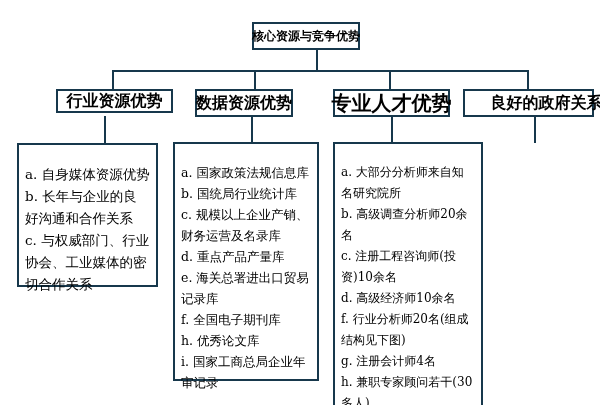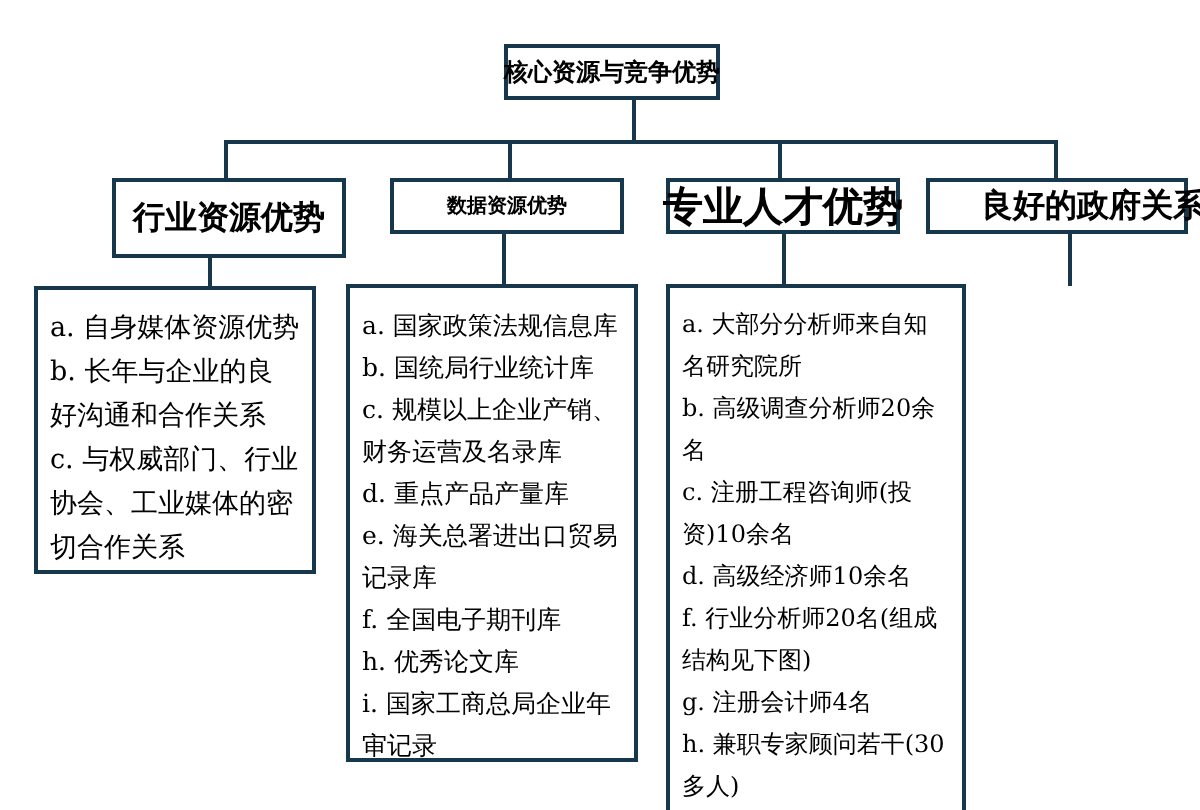--- a/index.html
+++ b/index.html
@@ -12,28 +12,28 @@
   }
   .stage { position:absolute; left:0; top:0; width:600px; height:405px; }
 
   .node {
     position:absolute; background:var(--bg);
     border:2px solid var(--line);
     display:flex; align-items:center; justify-content:center;
     font-weight:bold; white-space:nowrap;
   }
   #root-node  { left:252px; top:22px;  width:108px; height:28px; font-size:12px; }
-  #branch-0   { left:56px;  top:89px;  width:117px; height:40px; font-size:16px; }
-  #branch-1   { left:195px; top:89px;  width:117px; height:28px; font-size:10px; }
+  #branch-0   { left:56px;  top:89px;  width:117px; height:24px; font-size:16px; }
+  #branch-1   { left:195px; top:89px;  width:98px; height:28px; font-size:16px; }
   #branch-2   { left:333px; top:89px;  width:117px; height:28px; font-size:20px; }
   #branch-3   { left:463px; top:89px;  width:131px; height:28px; font-size:16px;padding-left:36px; }
 
   .detail {
     position:absolute; background:var(--bg);
-    border:2px solid var(--line); padding:8px 6px;
+    border:2px solid var(--line); padding:18px 6px;
   }
   #detail-0 { left:17px;  top:143px; width:141px; height:144px; font-size:13.5px; line-height:22px; }
   #detail-1 { left:173px; top:142px; width:146px; height:239px; font-size:12.5px; line-height:21px; }
   #detail-2 { left:333px; top:142px; width:150px; height:304px; font-size:12px;   line-height:21px; }
   #detail-3 { left:488px; top:143px; width:108px; height:95px;  font-size:13px;   line-height:21px; }
   .item { text-align:left; }
 
   .line { position:absolute; background:var(--line); }
   .v-root    { left:316px; top:49px;  width:2px;   height:22px; }
   .h-main    { left:112px; top:70px;  width:417px; height:2px; }

